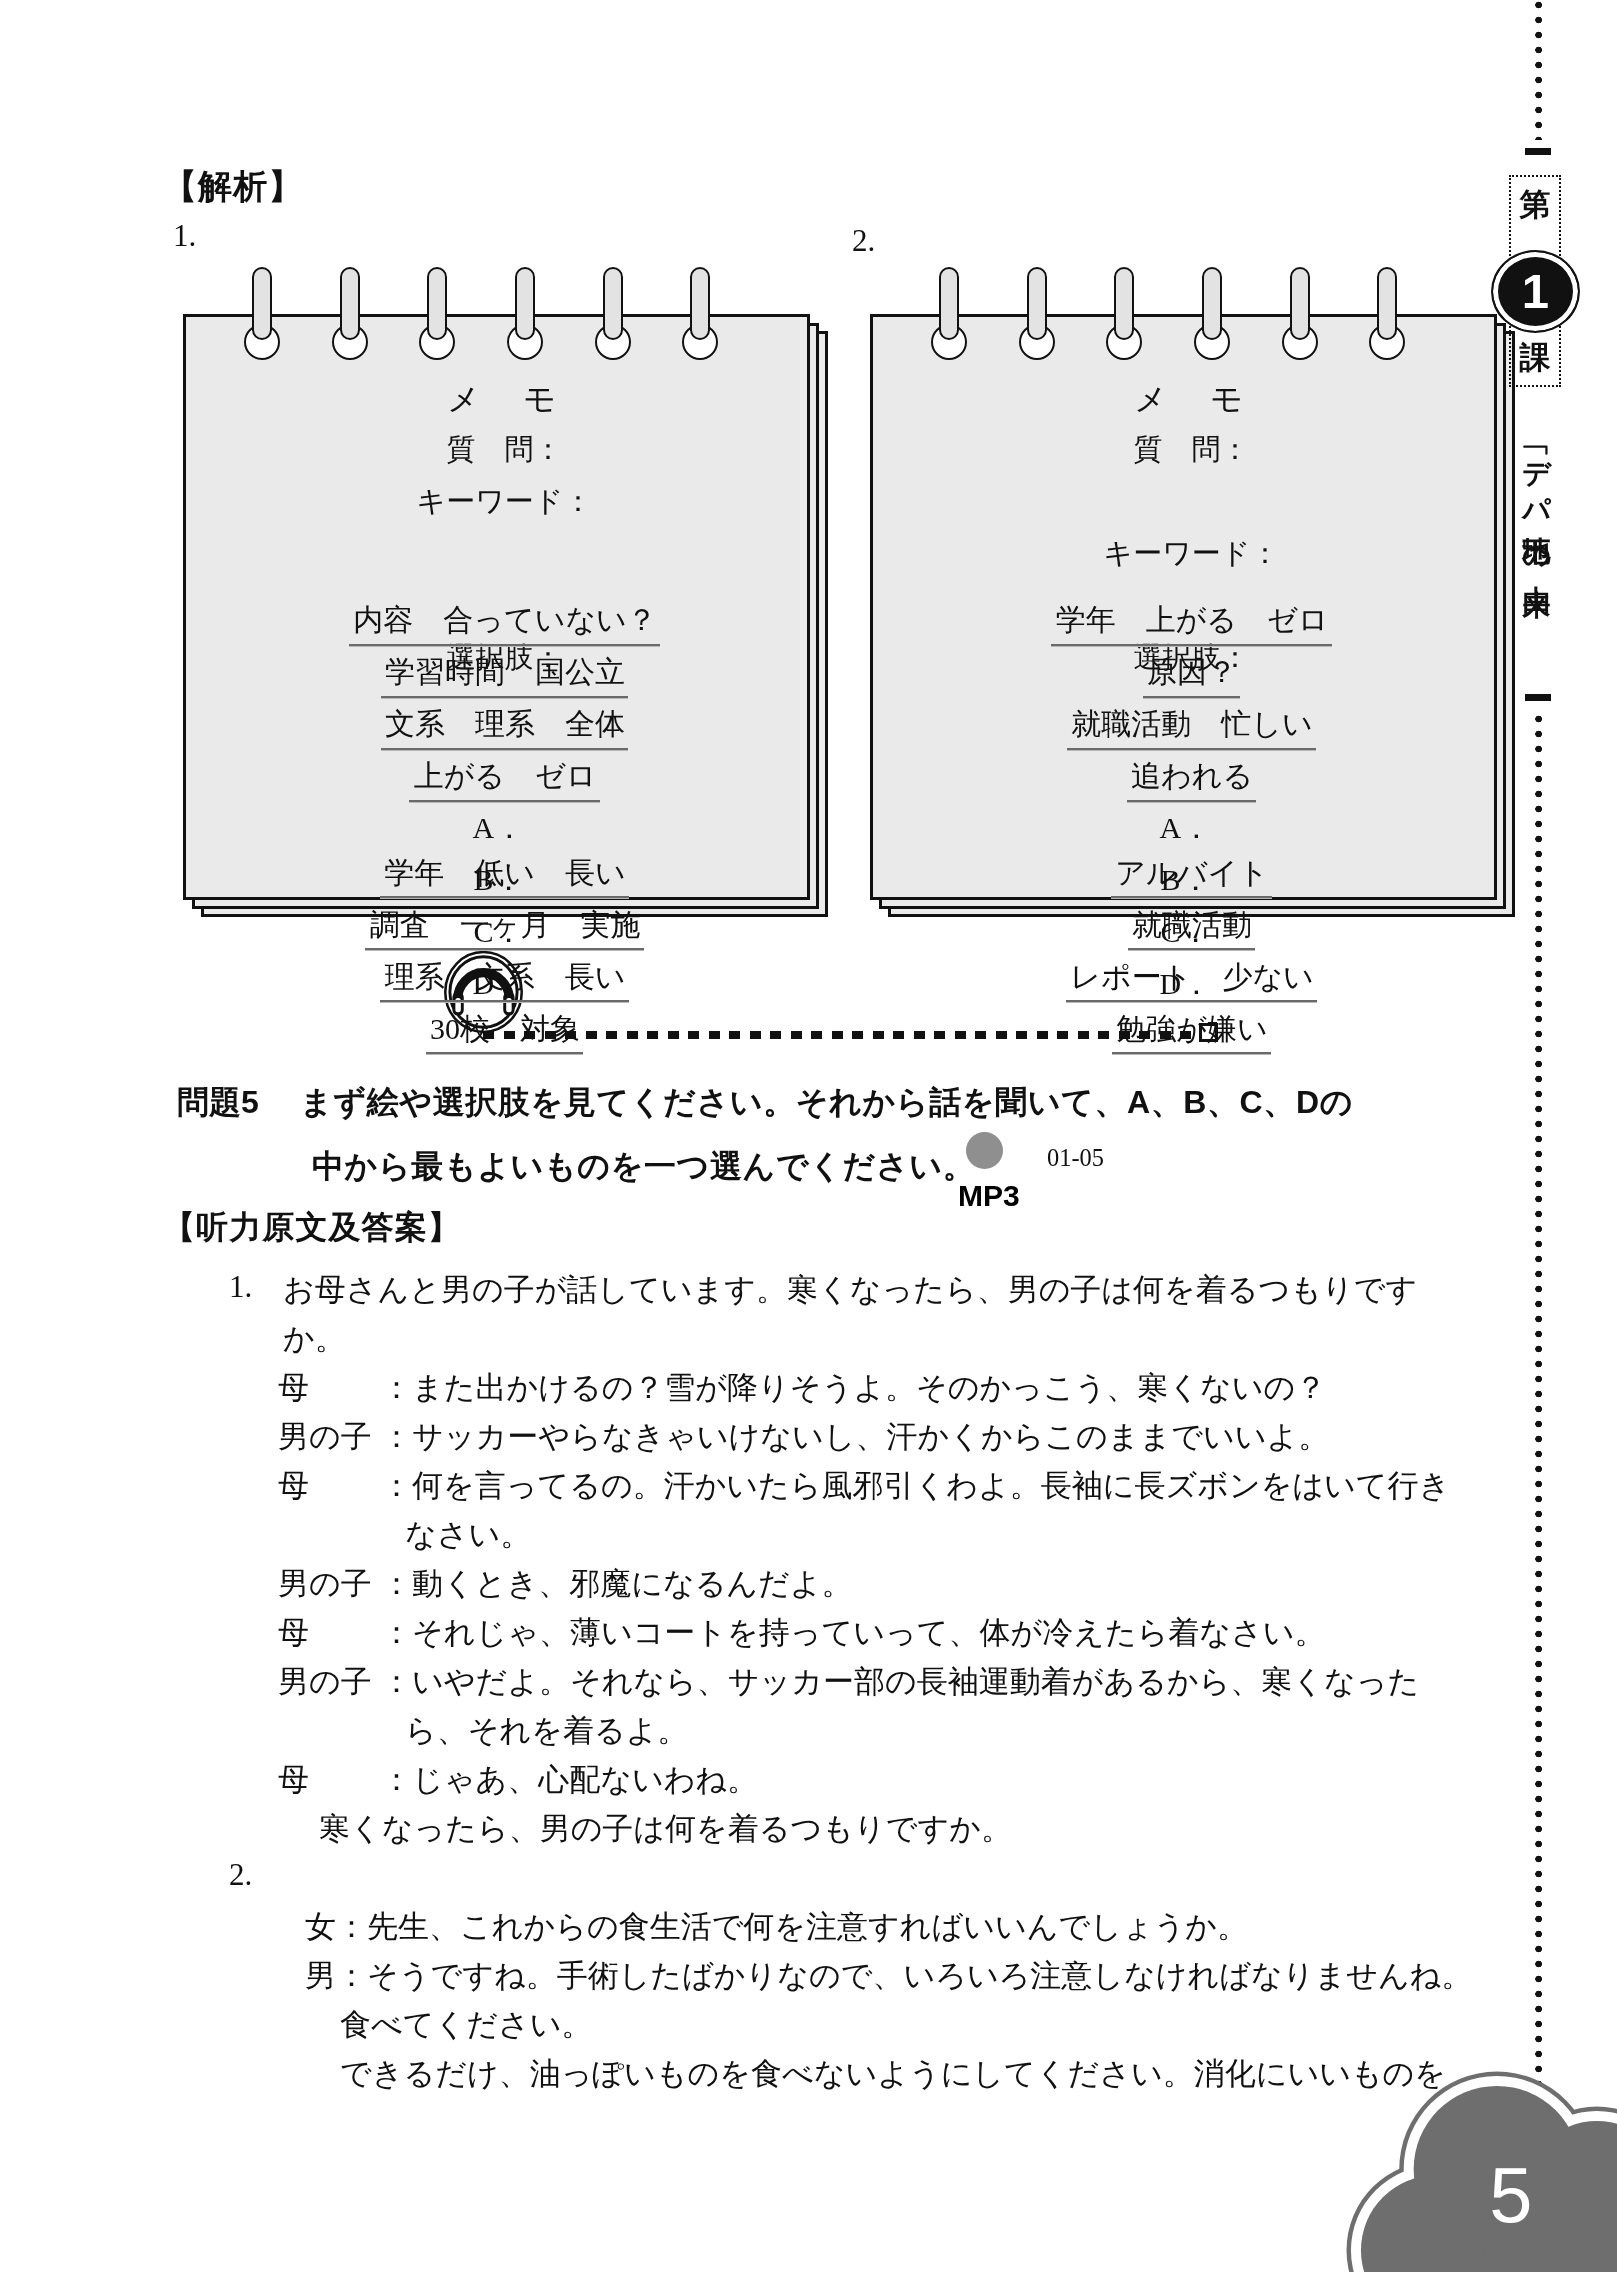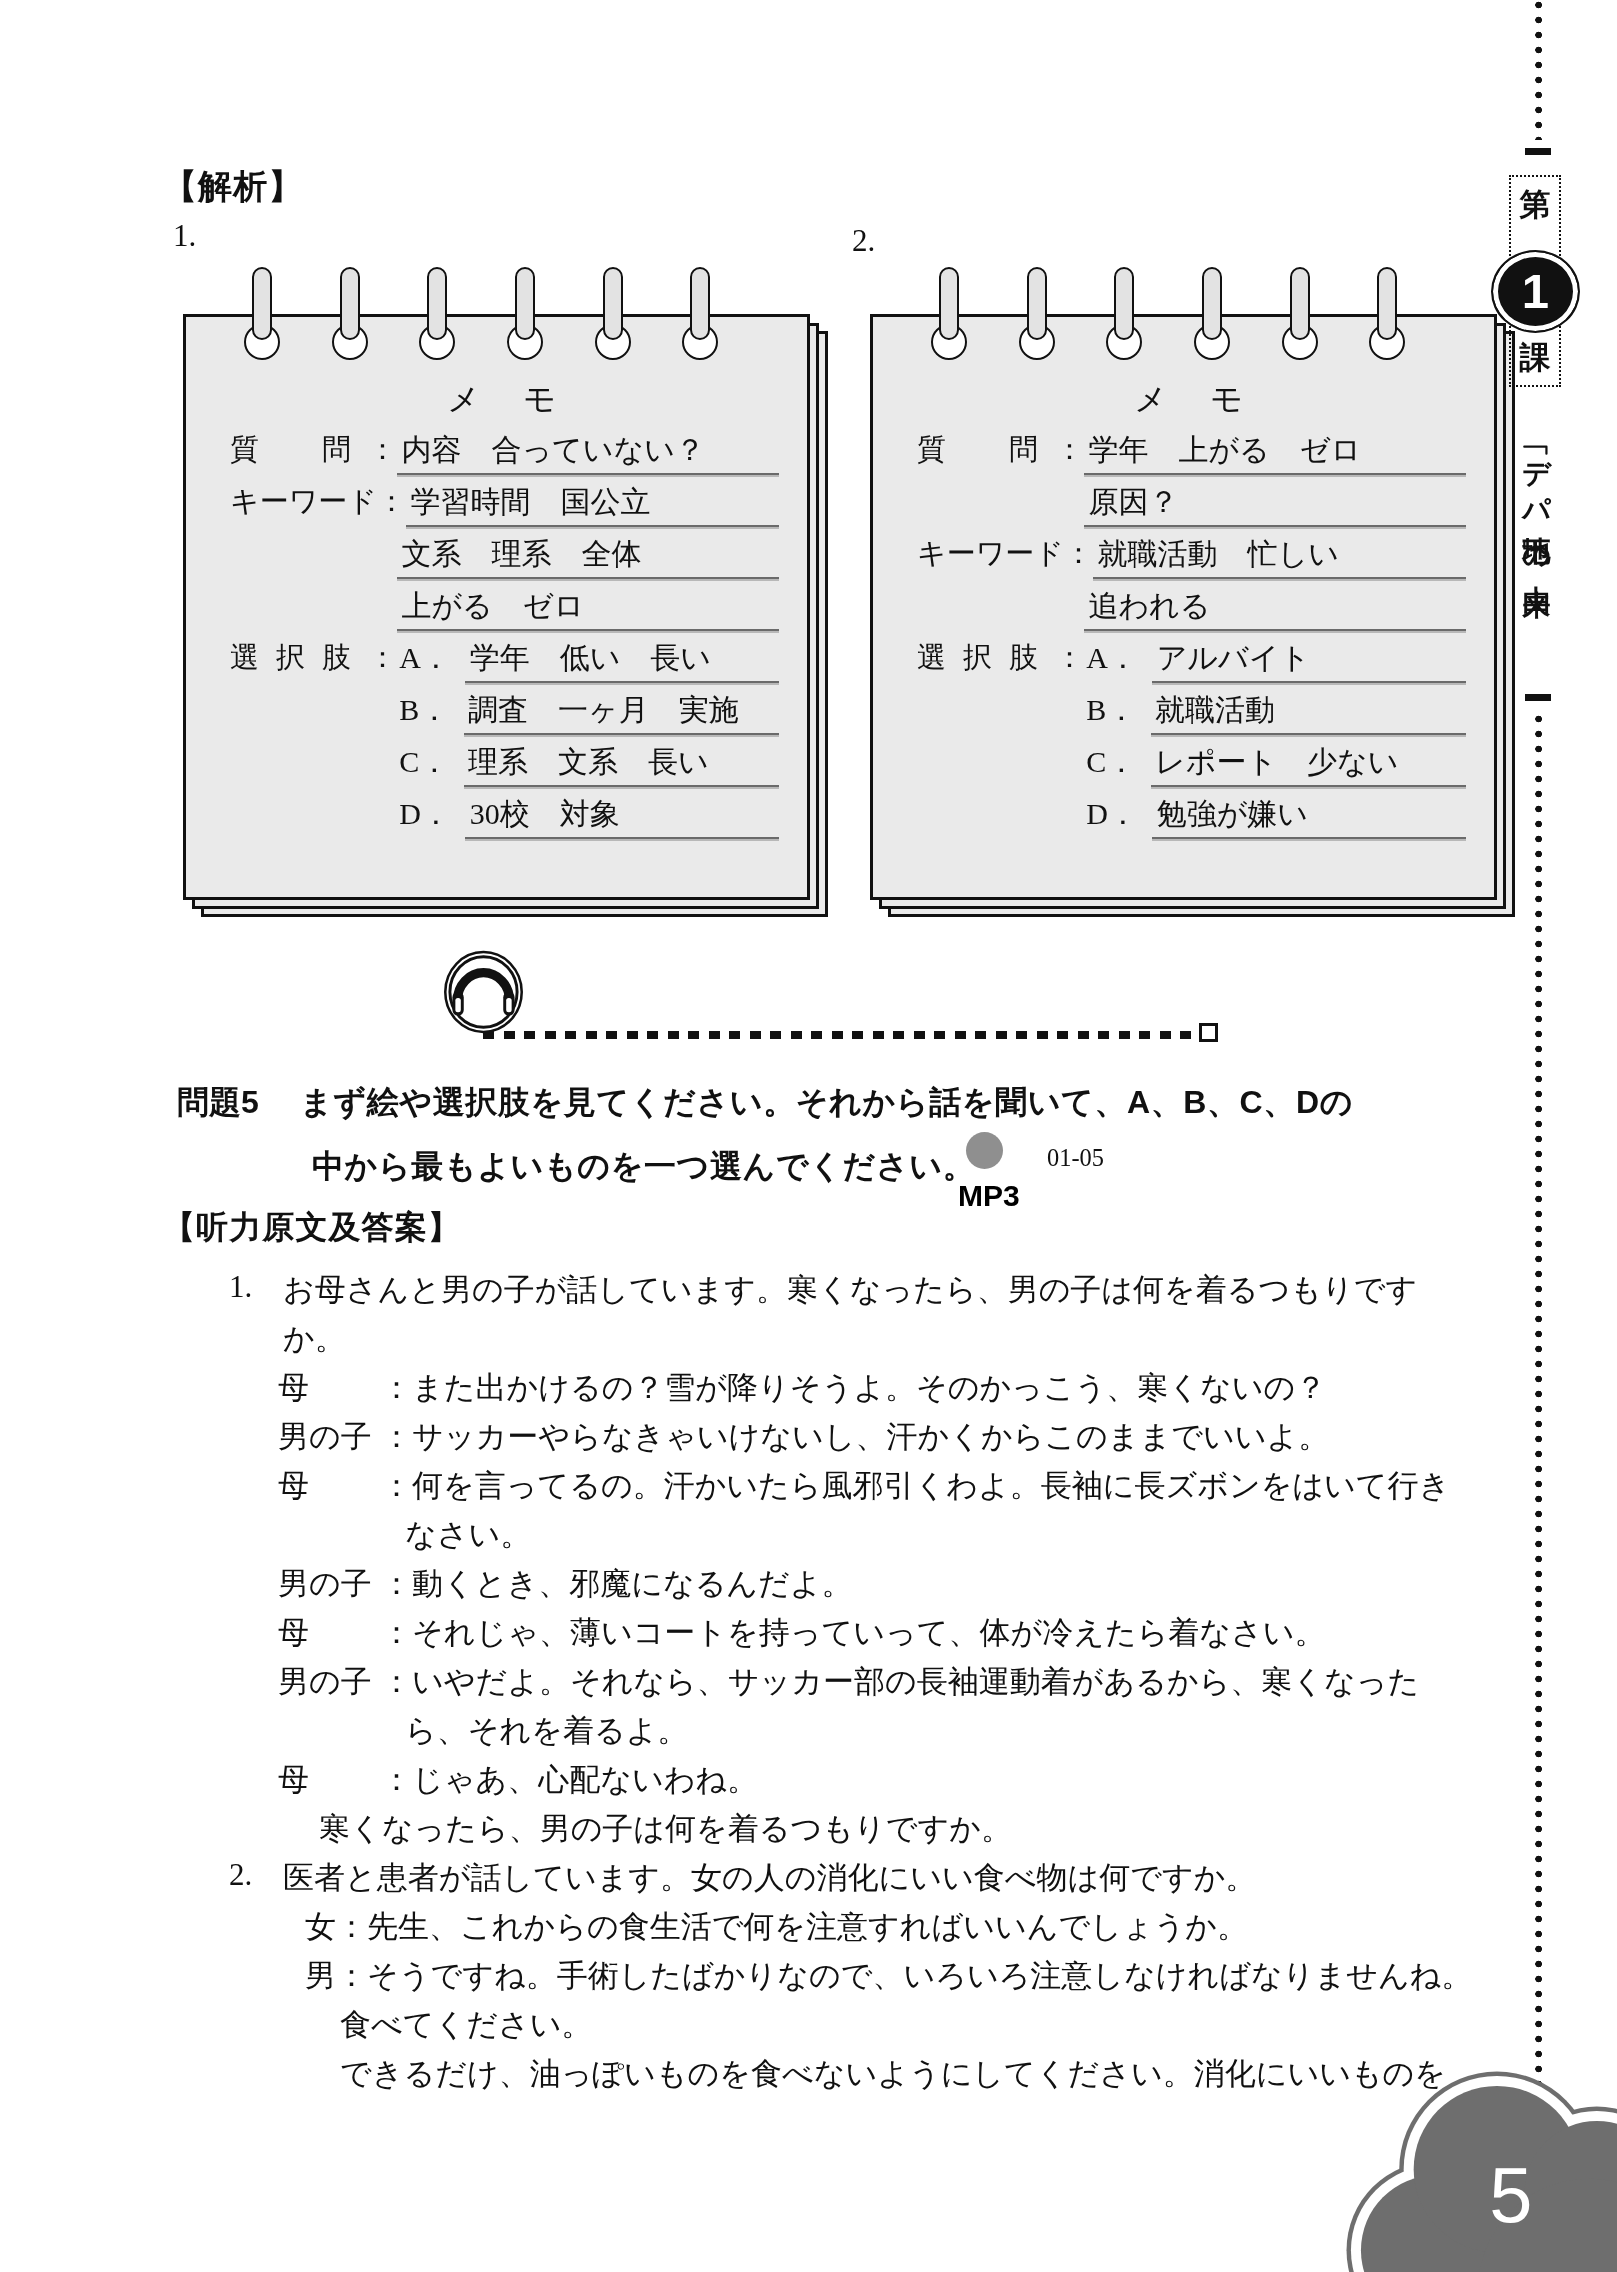--- a/index.html
+++ b/index.html
@@ -23,21 +23,21 @@
   .memo{position:absolute;width:627px;height:644px;}
   .memo.m1{left:183px;top:267px;}
   .memo.m2{left:870px;top:267px;}
   .memo-stack{position:absolute;width:627px;height:586px;background:var(--paper);
               border:3.3px solid var(--ink);box-sizing:border-box;}
   .stack1{left:9px;top:56px;}
   .stack2{left:18px;top:64px;}
   .memo-paper{position:absolute;left:0;top:47px;width:627px;height:586px;background:var(--paper);
               border:3.3px solid var(--ink);box-sizing:border-box;z-index:2;padding:0 28px 16px 44px;}
   .memo-title{margin-top:61px;height:52px;text-align:center;font-size:32px;letter-spacing:5.6px;}
-  .m-row{display:flex;align-items:flex-start;height:52px;font-size:30px;white-space:nowrap;}
+  .m-row{display:flex;align-items:center;height:52px;font-size:30px;white-space:nowrap;flex-direction:column;}
   .m-label{flex:0 0 167px;font-size:29px;text-align:justify;text-align-last:justify;padding-bottom:3.3px;}
   .m-opt{flex:0 0 auto;padding:0 14.4px 3.3px 2.2px;}
   .m-opt:empty{display:none;}
   .m-val{flex:1 1 auto;position:relative;padding:0 3.3px 5.6px 4.4px;}
   .m-val::after{content:"";position:absolute;left:0;right:0;bottom:0;height:3.3px;
                 background:linear-gradient(#6a6a6a 0 1.7px,#b8b8b8 1.7px);}
   
   .ring{position:absolute;top:0;width:20px;height:83px;z-index:3;}
   .r1{left:69px}.r2{left:157px}.r3{left:244px}.r4{left:332px}.r5{left:420px}.r6{left:507px}
   .ring-hole{position:absolute;left:-7.8px;top:57px;width:36px;height:36px;border-radius:50%;
@@ -325,21 +325,20 @@
     <div class="dl pl-sw">
         <span class="spk-w">母</span>
         <span class="colon">：</span>
         <span>じゃあ、心配ないわね。</span>
       </div>
     <div class="dl pl-q">
         <span>寒くなったら、男の子は何を着るつもりですか。</span>
       </div>
     <div class="dl pl-num">
         <span class="num">2.</span>
-        <span>医者と患者が話しています。女の人の消化にいい食べ物は何ですか。</span>
       </div>
     <div class="dl pl-sn">
         <span>女</span>
         <span>：</span>
         <span>先生、これからの食生活で何を注意すればいいんでしょうか。</span>
       </div>
     <div class="dl pl-sn">
         <span>男</span>
         <span>：</span>
         <span>そうですね。手術したばかりなので、いろいろ注意しなければなりませんね。</span>

